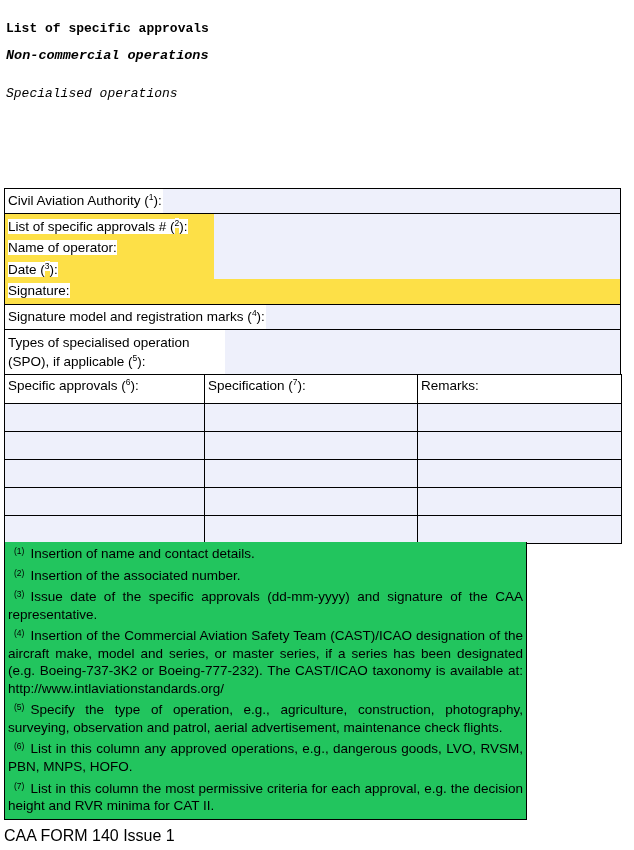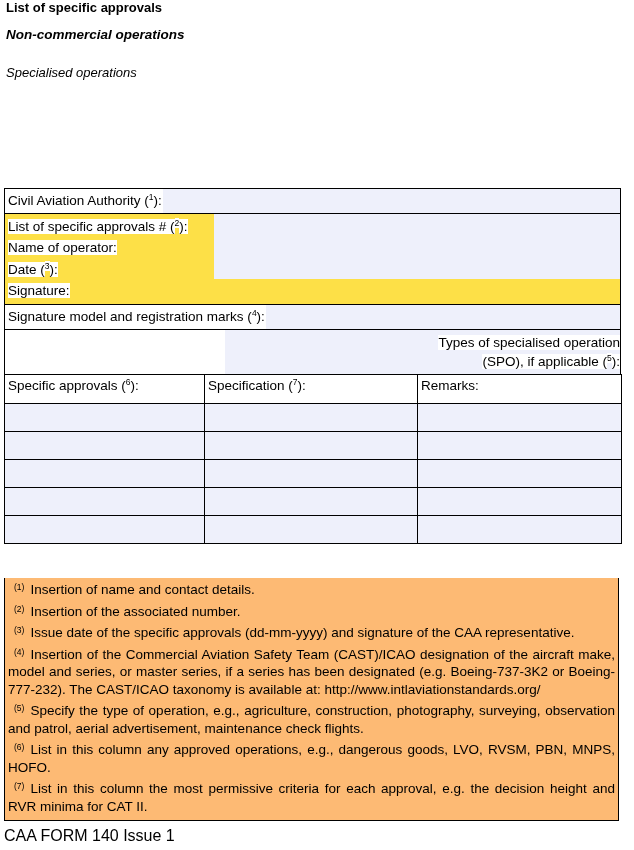--- a/index.html
+++ b/index.html
@@ -18,21 +18,22 @@
 
   .page {
     position: relative;
     width: 634px;
     height: 850px;
     box-sizing: border-box;
   }
 
   
   .hdr-block {
-    padding: 0 6px 0 6px;
+    padding: 21px 6px 0 6px;
+    font-family: Liberation Mono, monospace;
   }
   .title-main {
     font-size: 13px;
     font-weight: bold;
     line-height: 1.25;
     margin: 0 0 11px 0;
   }
   .title-sub {
     font-size: 13.5px;
     font-weight: bold;
@@ -133,21 +134,20 @@
     right: 0;
     bottom: 0;
     background: #eef0fb;
   }
   .spo-text {
     position: relative;
     font-size: 13.5px;
     line-height: 19px;
     padding: 3px 0 0 3px;
     white-space: pre-line;
-    text-align: right;
   }
 
   
   table.grid {
     border-collapse: collapse;
     width: 100%;
     table-layout: fixed;
     margin-top: -1px;
   }
   table.grid td {
@@ -159,27 +159,26 @@
     margin-left: 32px;
   }
   table.grid td.head { background: #ffffff; }
   table.grid td.cell { background: #eef0fb; height: 21px; }
 
   
   .notes-wrap {
     position: absolute;
     left: 4px;
     top: 542px;
-    width: 615px;
+    width: 523px;
     border: 1px solid #000000;
     border-top: none;
     box-sizing: border-box;
-    background: #fdba74;
+    background: #22c55e;
     padding: 3px 3px 4px 3px;
-    margin-top: 36px;
   }
   .note {
     font-size: 13.5px;
     line-height: 1.3;
     text-align: justify;
     margin: 0 0 4px 0;
     text-indent: 0;
   }
   .note:last-child { margin-bottom: 0; }
   .note .marker {

